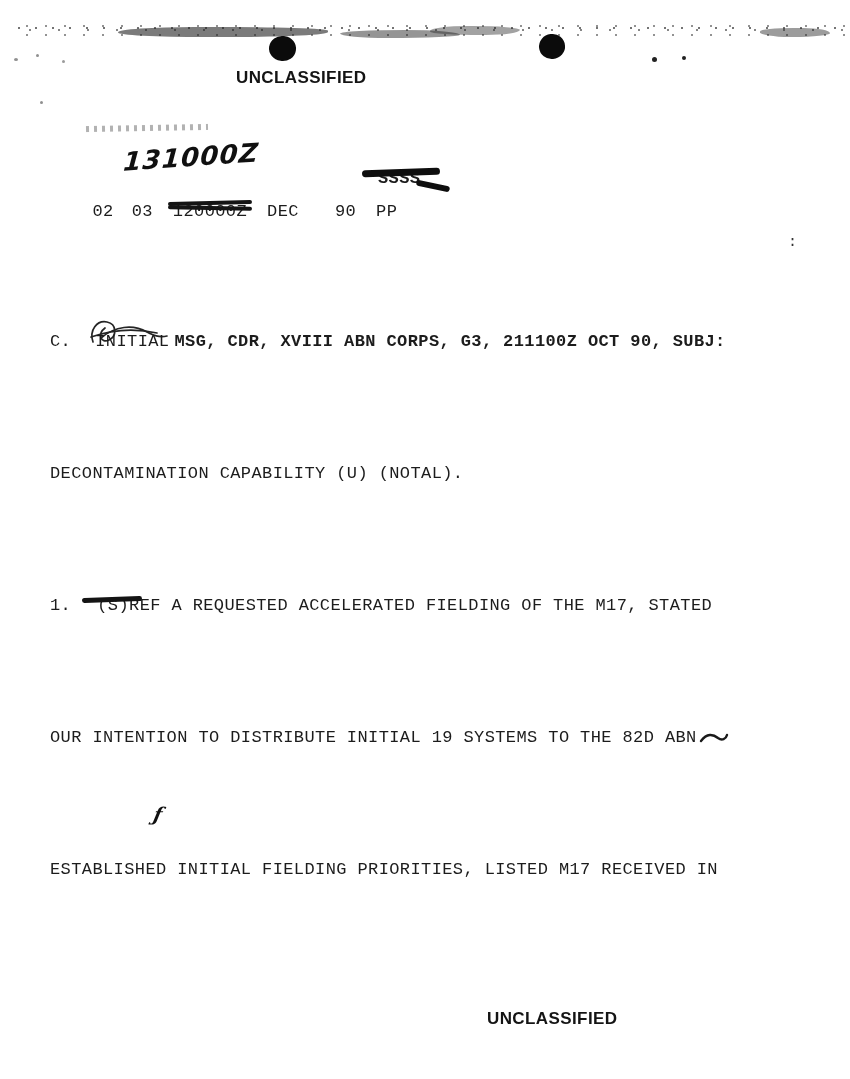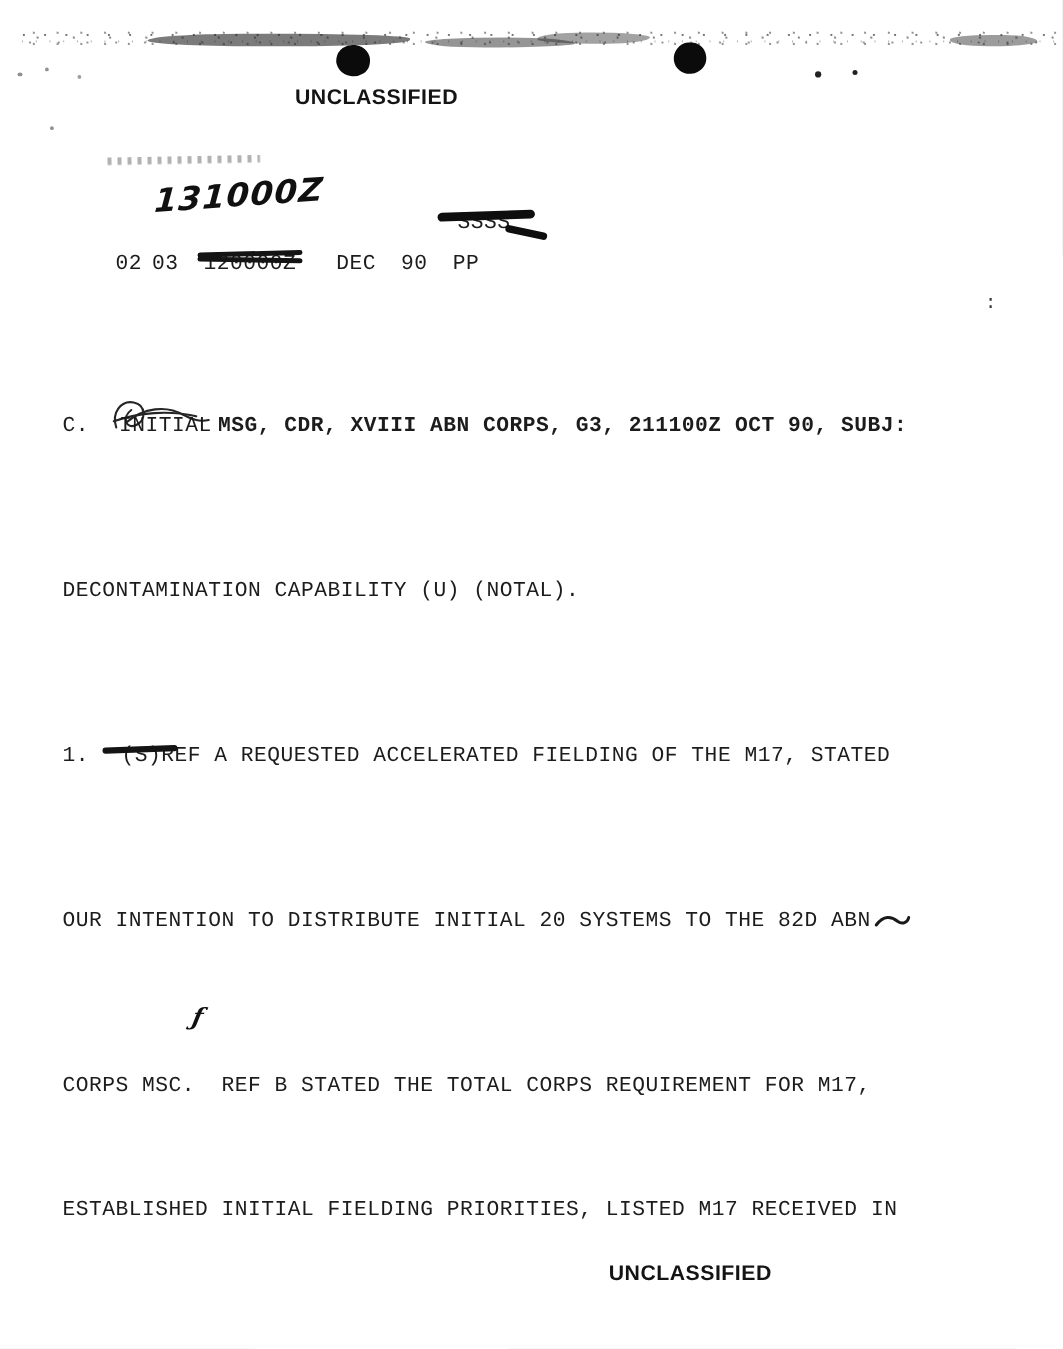--- a/index.html
+++ b/index.html
@@ -55,21 +55,21 @@
   .struck{position:relative;display:inline-block;}
   .struck-dtg::before,.struck-dtg::after{
     content:"";position:absolute;left:-5px;right:-5px;height:4px;background:#141414;border-radius:2px;
   }
   .struck-dtg::before{top:6px;transform:rotate(-1.5deg);}
   .struck-dtg::after{top:11px;transform:rotate(1deg);}
   .struck-s::after{
     content:"";position:absolute;left:-15px;right:-13px;top:8px;height:5px;
     background:#141414;border-radius:3px;transform:rotate(-2deg);
   }
-  .struck-class{position:absolute;left:316px;top:0;}
+  .struck-class{position:absolute;left:328px;top:0;font-weight:bold;}
   .struck-class::after{
     content:"";position:absolute;left:-16px;right:-20px;top:7px;height:7px;
     background:#0e0e0e;border-radius:4px;transform:rotate(-2deg);
   }
   .struck-class::before{
     content:"";position:absolute;right:-30px;bottom:6px;width:34px;height:6px;
     background:#0e0e0e;border-radius:3px;transform:rotate(12deg);
   }
   
   .hand-dtg{
@@ -107,44 +107,43 @@
   <div class="speck" style="left:62px;top:60px;width:3px;height:3px;opacity:.45;"></div>
   <div class="speck" style="left:40px;top:101px;width:3px;height:3px;opacity:.5;"></div>
   <div class="smudge-line"></div>
 
   <div class="unc unc-top">UNCLASSIFIED</div>
   <div class="unc unc-bottom">UNCLASSIFIED</div>
 
   <div class="hand-dtg">131000Z</div>
 
   <div class="route-line mono">
-    <span>02</span><span style="margin-left:8px;">03</span><span class="struck struck-dtg" style="margin-left:20px;text-align:center;">120000Z</span><span style="margin-left:32px;font-family:Liberation Mono, monospace;">DEC</span><span style="margin-left:20px;">90</span><span style="margin-left:20px;">PP</span><span class="struck struck-class">SSSS</span>
+    <span>02</span><span style="margin-left:18px;">03</span><span class="struck struck-dtg" style="margin-left:20px;text-align:center;">120000Z</span><span style="margin-left:20px;font-family:Liberation Mono, monospace;">DEC</span><span style="margin-left:36px;">90</span><span style="margin-left:20px;">PP</span><span class="struck struck-class">SSSS</span>
   </div>
 
   <div class="margin-colon">:</div>
 
   <div class="body-text mono">
 
     <div><span>C.</span><span class="scribble-wrap" style="margin-left:24px;"><span>INITIAL</span><svg class="scribble-svg" width="96" height="38" viewBox="0 0 96 38">
             <g fill="none" stroke="#1a1a1a" stroke-width="1.7" stroke-linecap="round" opacity=".95">
               <path d="M6,26 C2,14 10,4 20,6 C30,8 30,20 22,24 C14,28 10,18 18,12"></path>
               <path d="M14,22 C28,10 46,8 60,16 C66,19 72,22 80,20"></path>
               <path d="M4,21 C24,14 48,12 70,17"></path>
             </g>
           </svg></span><span style="margin-left:5px;font-weight:bold;">MSG, CDR, XVIII ABN CORPS, G3, 211100Z OCT 90, SUBJ:</span></div>
 
     <div>DECONTAMINATION CAPABILITY (U) (NOTAL).</div>
 
     <div><span>1.</span><span class="struck struck-s" style="margin-left:26px;">(S)</span><span style="">REF A REQUESTED ACCELERATED FIELDING OF THE M17, STATED</span></div>
 
-    <div><span>OUR INTENTION TO DISTRIBUTE INITIAL 20 SYSTEMS TO THE 82D ABN</span><svg class="abn-squiggle" width="30" height="13" viewBox="0 0 30 13">
+    <div><span>OUR INTENTION TO DISTRIBUTE INITIAL 19 SYSTEMS TO THE 82D ABN</span><svg class="abn-squiggle" width="30" height="13" viewBox="0 0 30 13">
           <path d="M2,10 C8,2 14,3 19,7 C23,10 27,8 28,4" fill="none" stroke="#1a1a1a" stroke-width="2.4" stroke-linecap="round"></path>
         </svg></div>
 
-    <div>CORPS MSC.  REF B STATED THE TOTAL CORPS REQUIREMENT FOR M17,</div>
     <div>ESTABLISHED INITIAL FIELDING PRIORITIES, LISTED M17 RECEIVED IN</div>
     
     
     
     
     
     
 
     
 

